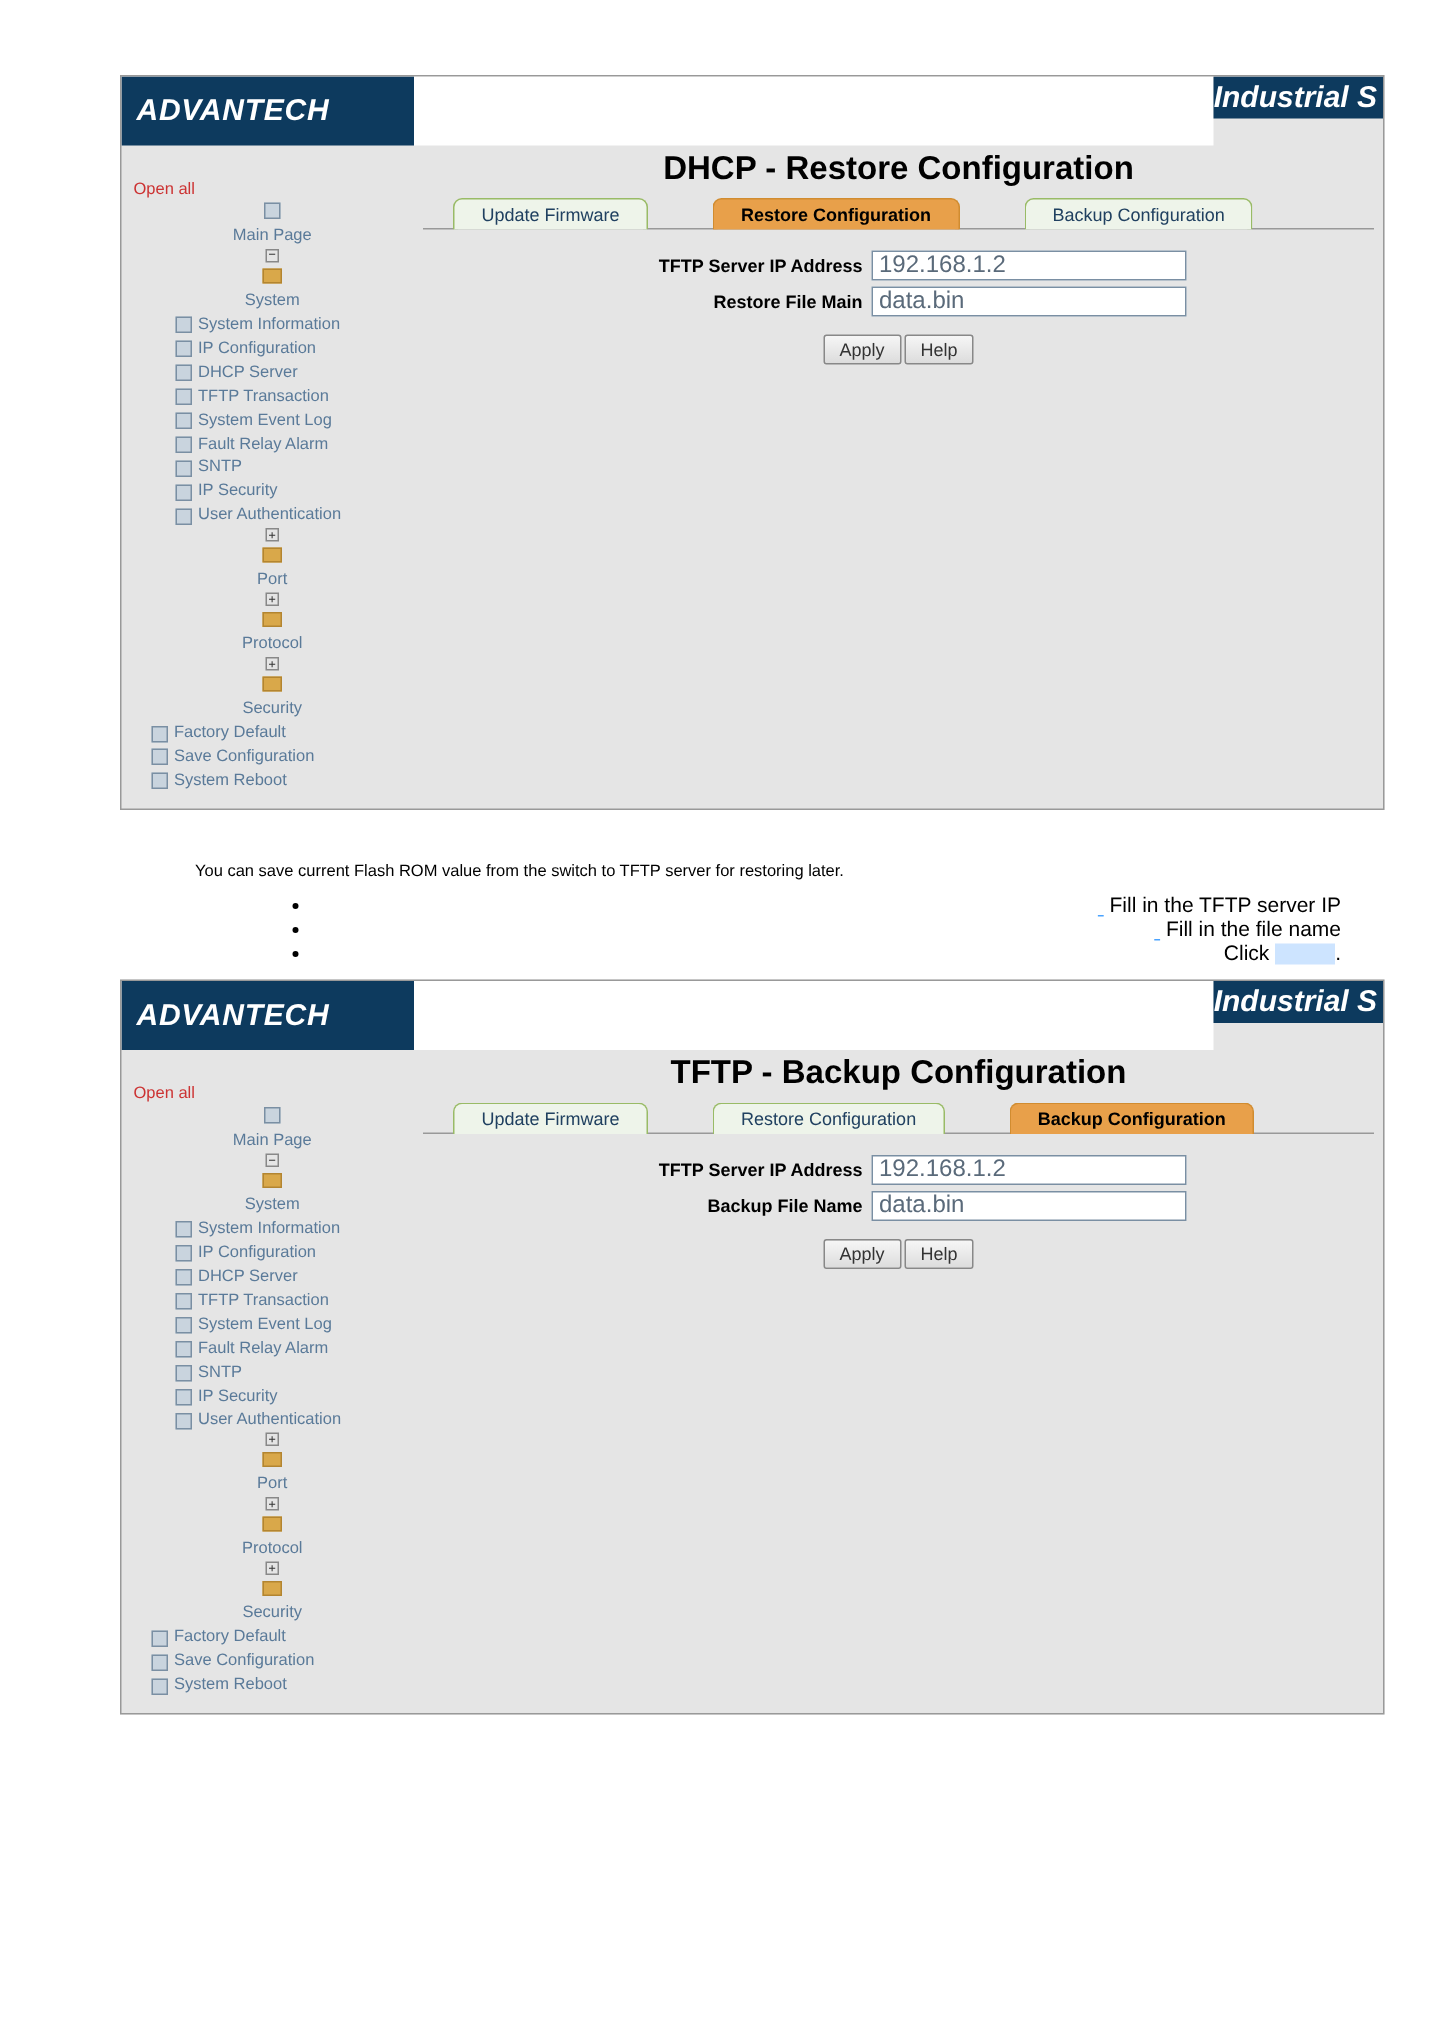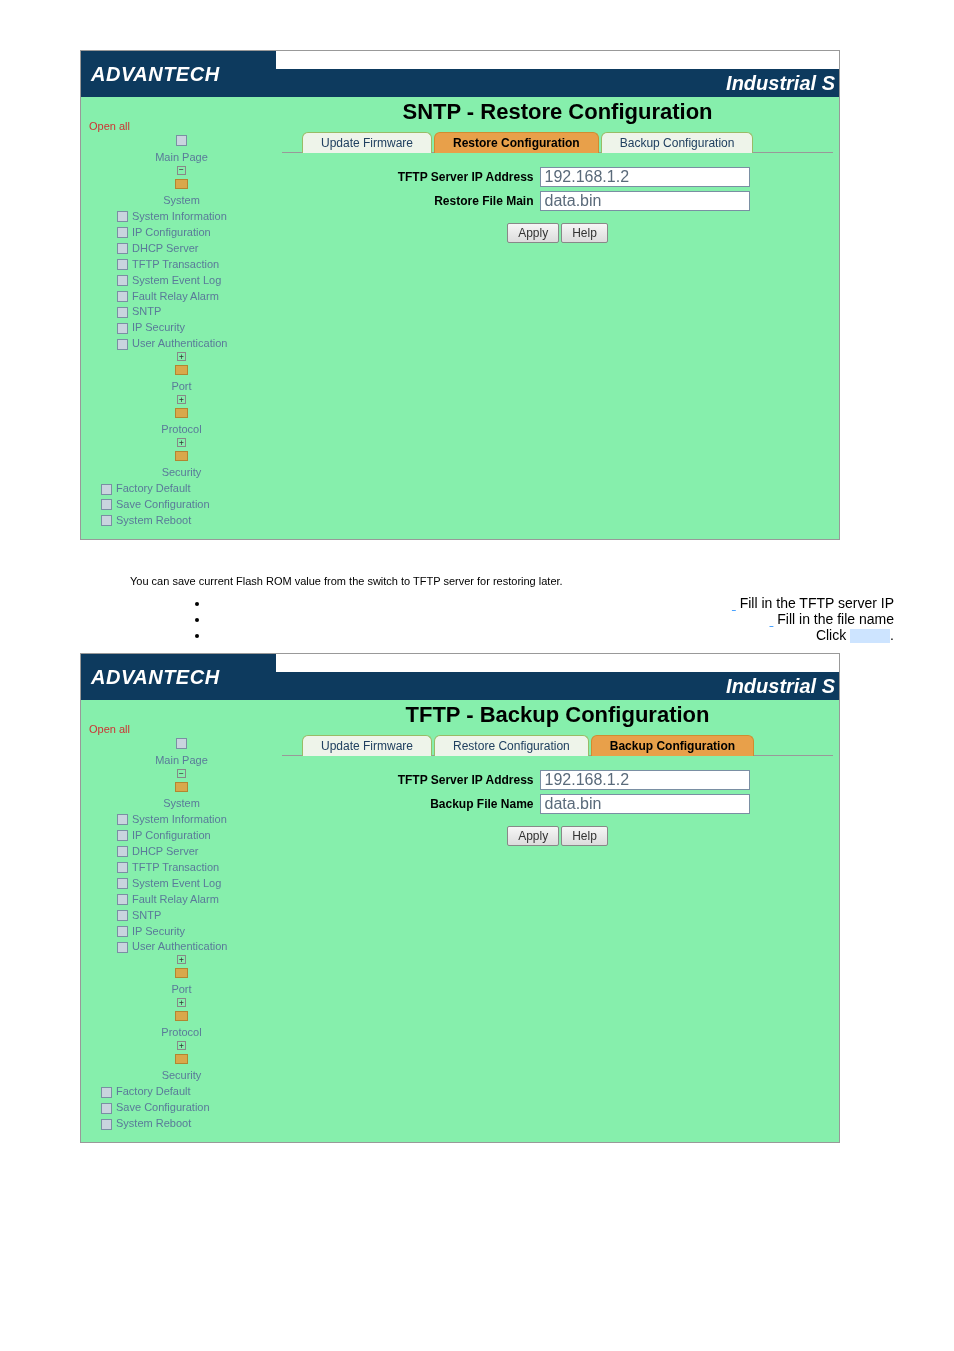--- a/index.html
+++ b/index.html
@@ -10,24 +10,24 @@
     font-family: Arial, sans-serif;
     font-size: 12px;
     width: 954px;
     color: #000;
   }
   .page {
     padding: 40px 60px 40px 80px;
   }
   .app-window {
     border: 1px solid #999;
-    width: 760px;
+    width: 843px;
     margin: 10px 0 30px 0;
     overflow: hidden;
-    background: #86efac;
+    background: #e5e5e5;
   }
   .header-bar {
     display: flex;
     height: 46px;
   }
   .brand-box {
     background: #0d3a5e;
     color: #fff;
     font-family: "Arial Black", Arial, sans-serif;
     font-weight: 900;
@@ -35,21 +35,21 @@
     font-size: 20px;
     letter-spacing: 0.5px;
     width: 195px;
     display: flex;
     align-items: center;
     padding-left: 10px;
   }
   .brand-right {
     flex: 1;
     display: flex;
-    flex-direction: column;
+    flex-direction: row;
     text-align: center;
   }
   .brand-right-top { flex: 1; background: #fff; }
   .brand-right-bottom {
     height: 28px;
     background: #0d3a5e;
     color: #fff;
     display: flex;
     align-items: center;
     justify-content: flex-end;
@@ -113,20 +113,21 @@
     text-align: center;
     margin: 0 0 6px 0;
     color: #000;
   }
   .tabbar {
     display: flex;
     align-items: flex-end;
     border-bottom: 1px solid #999;
     margin-bottom: 14px;
     padding-left: 20px;
+    gap: 41px;
   }
   .tab {
     padding: 3px 18px;
     font-size: 12px;
     color: #204060;
     border: 1px solid #9b6;
     border-bottom: none;
     margin-right: 2px;
     background: #eef4ea;
     border-radius: 6px 6px 0 0;
@@ -290,21 +291,21 @@
             <span class="doc-icon"></span>
             <span>Save Configuration</span>
           </div>
         <div class="tree-item lvl1">
             <span class="doc-icon"></span>
             <span>System Reboot</span>
           </div>
       </div>
 
       <div class="main">
-        <h1>SNTP - Restore Configuration</h1>
+        <h1>DHCP - Restore Configuration</h1>
         <div class="tabbar">
           <div class="tab">Update Firmware</div>
           <div class="tab active">Restore Configuration</div>
           <div class="tab">Backup Configuration</div>
         </div>
         <div class="form-area">
           <div class="form-row">
             <label>TFTP Server IP Address</label>
             <input type="text" value="192.168.1.2" style="">
           </div>

